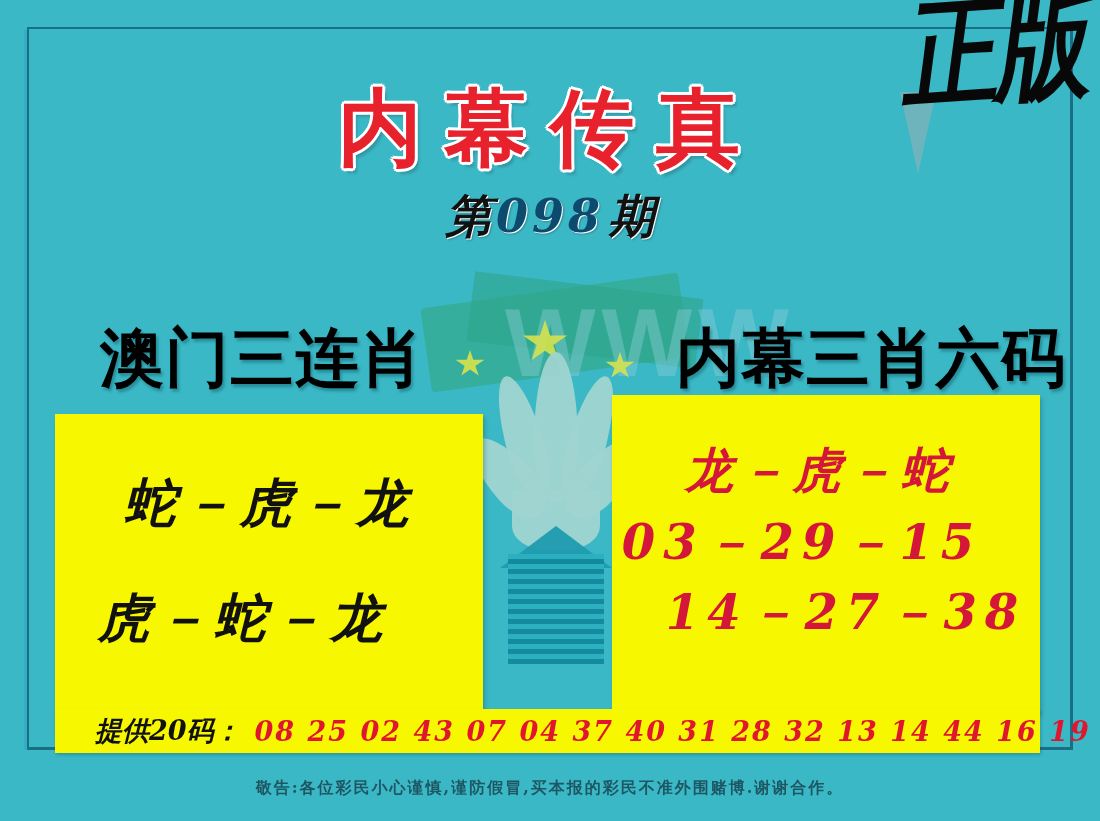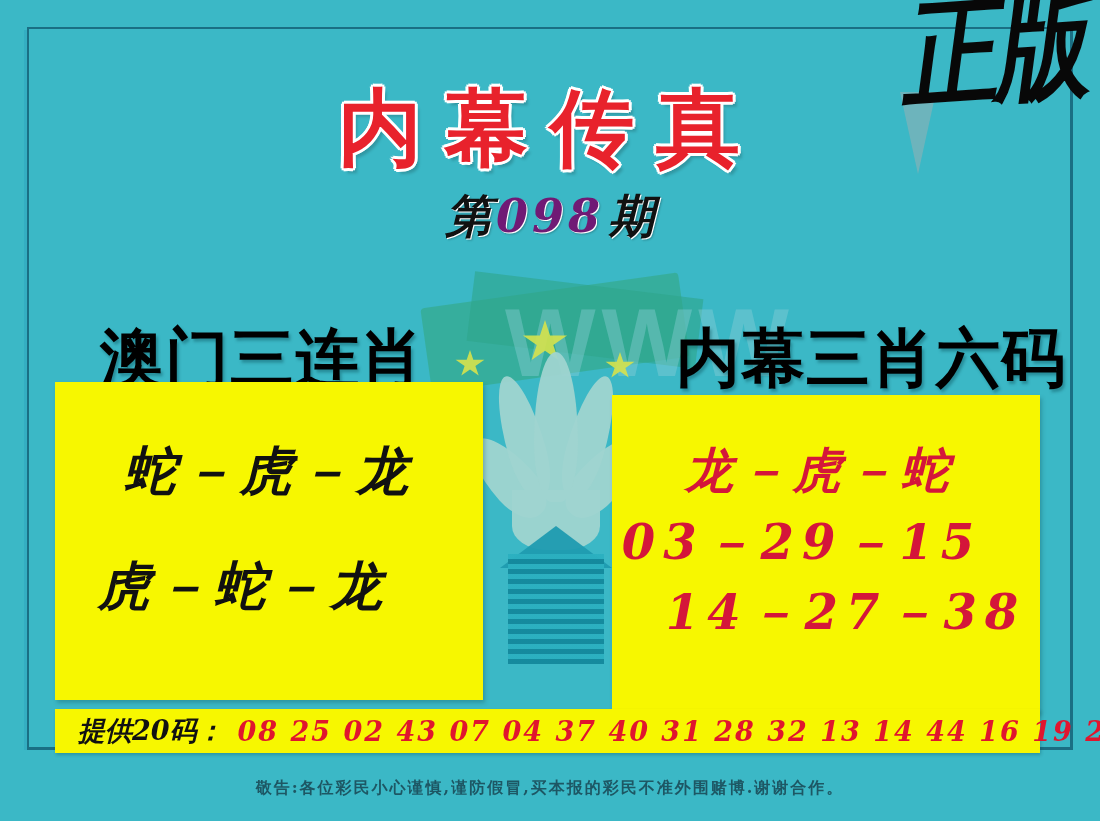--- a/index.html
+++ b/index.html
@@ -100,21 +100,21 @@
   #issue-row {
     position:absolute; left:0; top:186px; width:1100px; text-align:center;
     white-space:nowrap;
   }
   #issue-row span {
     font-family:"DejaVu Serif","Liberation Serif",serif;
     font-size:46px; font-weight:bold; font-style:italic;
     text-shadow:1px 1px 0 #ffffff, 2px 2px 2px rgba(0,0,0,.22);
   }
   .issue-kanji { color:#111111; }
-  .issue-num   { color:#701a75; font-size:50px; letter-spacing:4px; }
+  .issue-num   { color:#0c4a6e; font-size:50px; letter-spacing:4px; }
 
   
   #brand-small {
     position:absolute; left:780px; top:32px;
     font-family:"DejaVu Serif","Liberation Serif",serif;
     font-size:30px; font-weight:bold; font-style:italic;
     color:#141414; letter-spacing:6px; white-space:nowrap;
     text-shadow:1px 1px 0 rgba(255,255,255,.35);
   }
   #brand-cal {
@@ -142,21 +142,21 @@
     text-shadow:2px 3px 3px rgba(0,60,70,.35);
   }
   #heading-left  { left:100px; top:315px; }
   #heading-right { left:676px; top:315px; }
 
   
   .panel {
     position:absolute; background:#f7f700;
     box-shadow:2px 3px 4px rgba(0,50,60,.25);
   }
-  #panel-left  { left:55px;  top:382px; width:428px; height:318px; }
+  #panel-left  { left:55px;  top:414px; width:428px; height:318px; }
   #panel-right { left:612px; top:395px; width:428px; height:318px; }
 
   .panel-line {
     text-align:center; white-space:nowrap;
     font-family:"DejaVu Serif","Liberation Serif",serif;
     font-weight:bold; font-style:italic;
   }
   #panel-left .panel-line {
     color:#111111; font-size:52px; letter-spacing:6px;
   }
@@ -173,21 +173,21 @@
   
   #code-strip {
     position:absolute; left:55px; top:709px; width:985px; height:44px;
     background:#f7f700;
     display:flex; align-items:center;
     box-shadow:1px 2px 3px rgba(0,50,60,.25);
   }
   #code-label {
     font-family:"DejaVu Serif","Liberation Serif",serif;
     font-size:27px; font-weight:bold; font-style:italic;
-    color:#111; margin-left:23px; white-space:nowrap; letter-spacing:0px;
+    color:#111; margin-left:40px; white-space:nowrap; letter-spacing:0px;
   }
   #code-nums {
     font-family:"DejaVu Serif","Liberation Serif",serif;
     font-size:27px; font-weight:bold; font-style:italic;
     color:#e0152e; margin-left:14px; white-space:nowrap; letter-spacing:2px;
   }
 
   
   #footer-note {
     position:absolute; left:0; top:778px; width:1100px; text-align:center;

